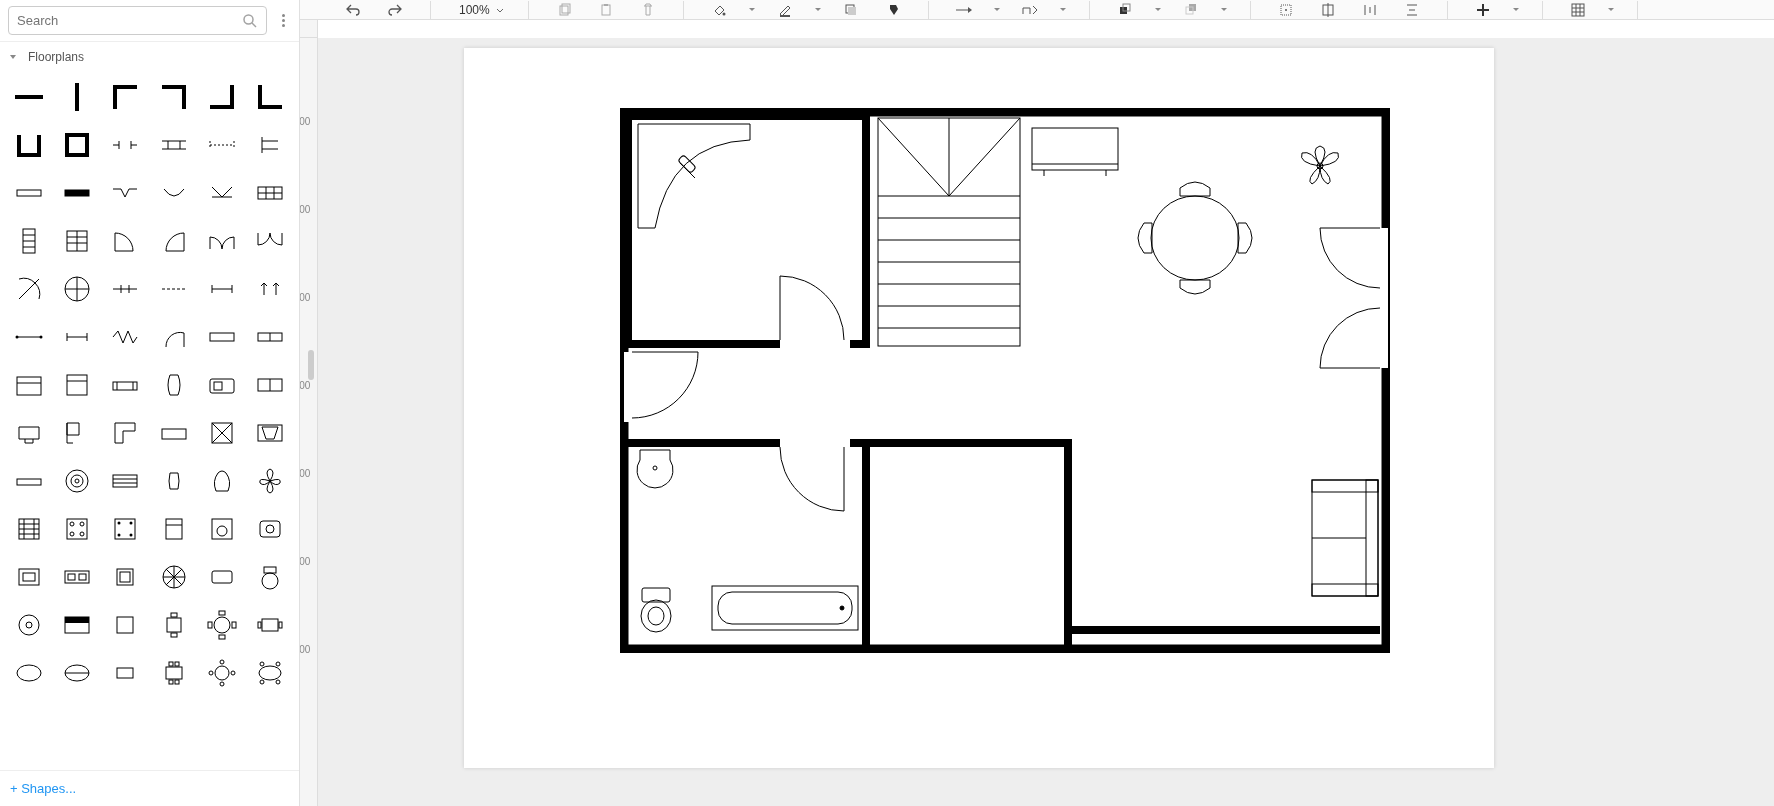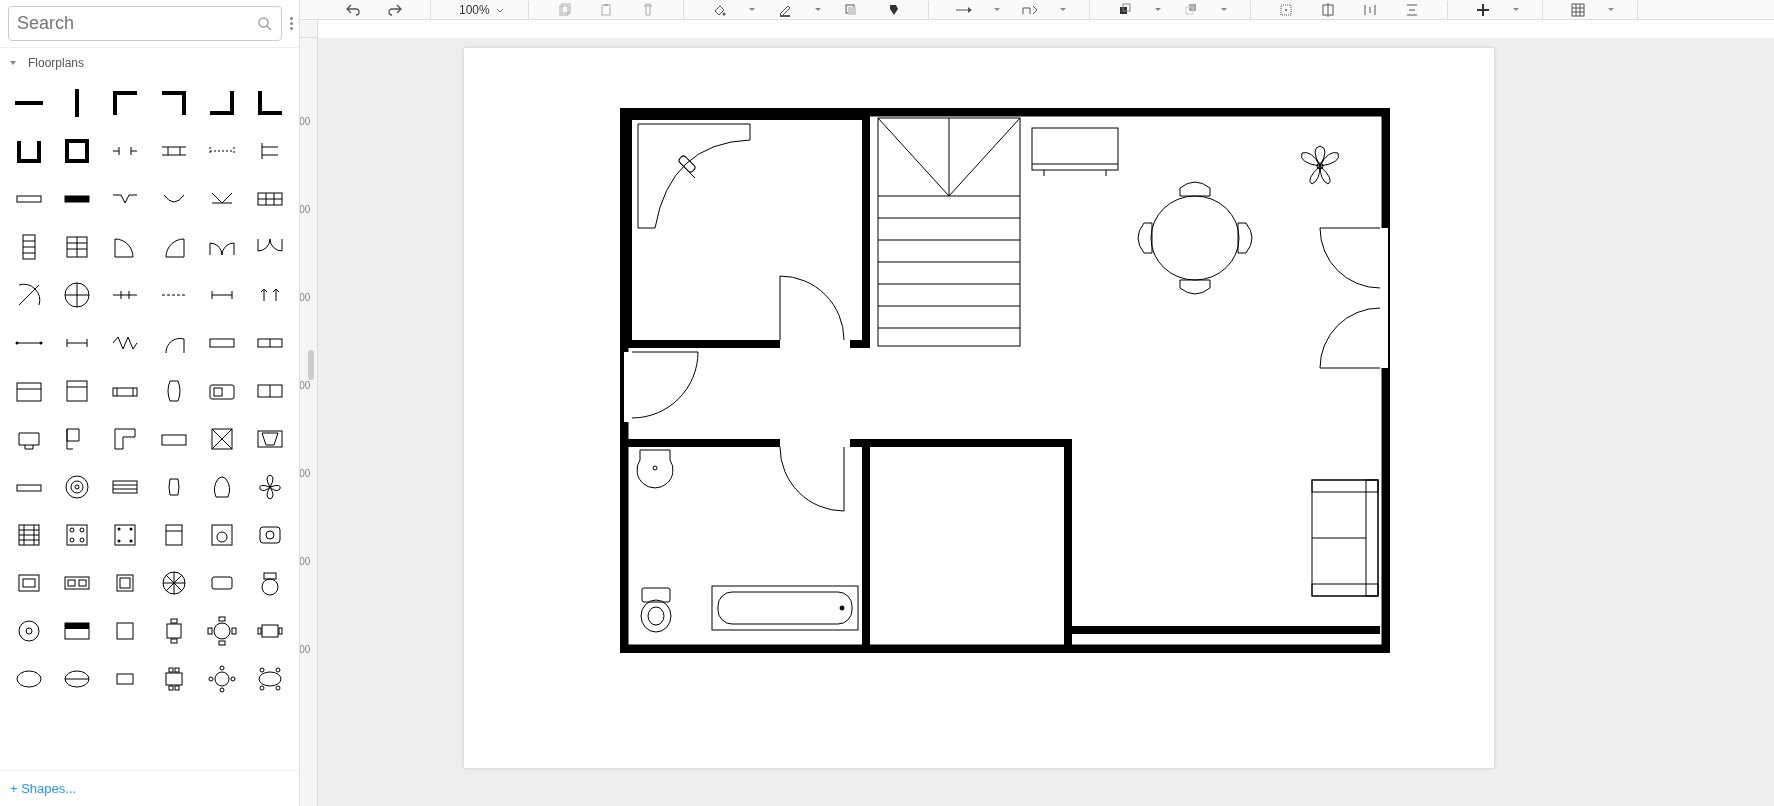--- a/index.html
+++ b/index.html
@@ -6,21 +6,21 @@
 body { font-family: Arial, sans-serif; font-size: 12px; color: #333; overflow: hidden; width: 1774px; height: 806px; background: #fff; }
 
 
 .app { display: flex; height: 100%; }
 .left-panel { width: 300px; border-right: 1px solid #e0e0e0; display: flex; flex-direction: column; background: #fff; }
 .main-area { flex: 1; display: flex; flex-direction: column; position: relative; }
 
 
 .search-row { display: flex; align-items: center; padding: 6px 8px; border-bottom: 1px solid #eee; }
 .search-box { flex: 1; position: relative; border: 1px solid #ccc; border-radius: 4px; display: flex; align-items: center; background: #fff; }
-.search-input { flex: 1; border: none; outline: none; padding: 6px 8px; font-size: 18px; background: transparent; }
+.search-input { flex: 1; border: none; outline: none; padding: 6px 8px; font-size: 13px; background: transparent; }
 .search-icon { width: 16px; height: 16px; margin-right: 8px; opacity: 0.6; }
 .menu-dots { width: 16px; display: flex; flex-direction: column; align-items: center; gap: 2px; margin-left: 8px; cursor: pointer; }
 .menu-dots span { width: 3px; height: 3px; background: #888; border-radius: 50%; }
 
 
 .category-header { padding: 8px 10px; font-size: 12px; color: #555; cursor: pointer; display: flex; align-items: center; gap: 12px; }
 .caret { width: 0; height: 0; border-top: 4px solid #888; border-left: 3px solid transparent; border-right: 3px solid transparent; }
 
 
 .shapes-scroll { flex: 1; overflow-y: auto; padding: 4px 8px; }

